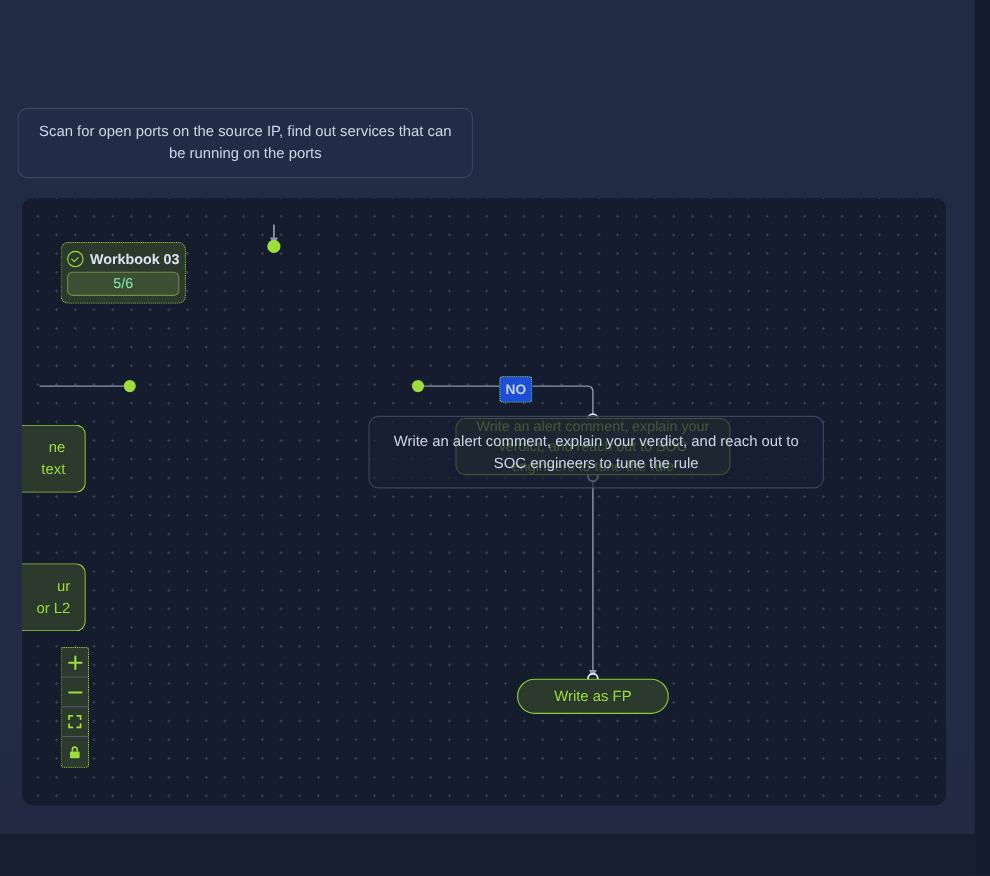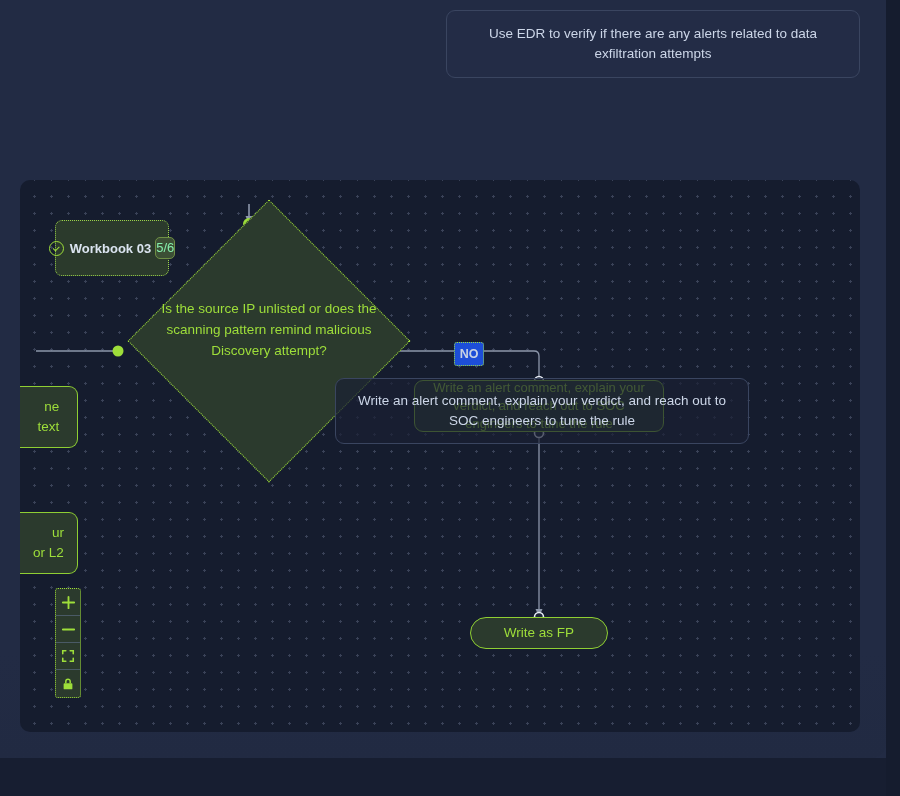--- a/index.html
+++ b/index.html
@@ -89,21 +89,21 @@
     text-align: center;
   }
 
   
   .workbook-badge {
     left: 35px; top: 40px;
     width: 114px; height: 56px;
     background: #2b3a2c;
     border: 1px dotted #9bd34a;
     border-radius: 7px;
-    flex-direction: row;
+    flex-direction: column;
     gap: 4px;
     padding: 5px;
   }
   .wb-title-row {
     display: flex; align-items: center; gap: 6px;
     color: #dbe4f0; font-size: 13px; font-weight: 700;
     white-space: nowrap;
   }
   .wb-check {
     width: 15px; height: 15px; flex: 0 0 15px;
@@ -227,24 +227,24 @@
     border-bottom: 1px solid #4a5a66;
   }
   .tb-btn:last-child { border-bottom: none; }
   .tb-btn svg { display: block; }
 </style>
 </head>
 <body>
 
 <div class="page-shell">
 
-  <div class="hint-card hint-card-1">
-    <span>Use EDR to verify if there are any alerts related to data exfiltration attempts</span>
+
+  <div class="hint-card hint-card-2">
+    <span>Scan for open ports on the source IP, find out services that can be running on the ports</span>
   </div>
-
 
   <div class="canvas-panel">
 
     <div class="dot-grid"></div>
 
     <svg class="flow-svg" viewBox="0 0 840 552" xmlns="http://www.w3.org/2000/svg">
 
       <line x1="229" y1="24" x2="229" y2="38" stroke="#8d97ab" stroke-width="1.6"></line>
       <polygon points="229,44 225.5,36 232.5,36" fill="#8d97ab"></polygon>
 
@@ -271,24 +271,20 @@
       </div>
     </div>
 
     <div class="node green-node node-clip-2">
       <div class="clip-text">
         <div>ur</div>
         <div>or L2</div>
       </div>
     </div>
 
-    <div class="node diamond-wrap">
-      <div class="diamond-shape"></div>
-      <div class="diamond-label">Is the source IP unlisted or does the scanning pattern remind malicious Discovery attempt?</div>
-    </div>
 
     <div class="node workbook-badge">
       <div class="wb-title-row">
         <span class="wb-check"></span>
         <span>Workbook 03</span>
       </div>
       <div class="wb-progress">5/6</div>
     </div>
 
     <div class="node green-node node-alert">

